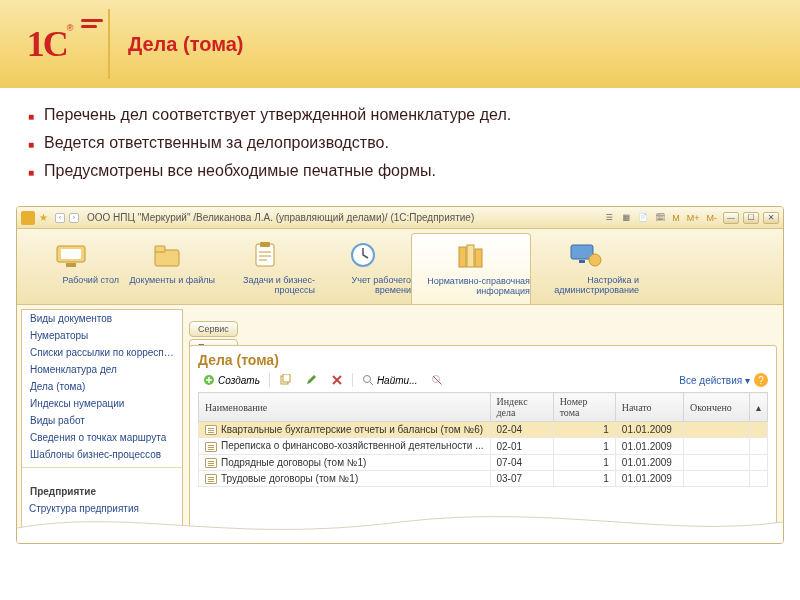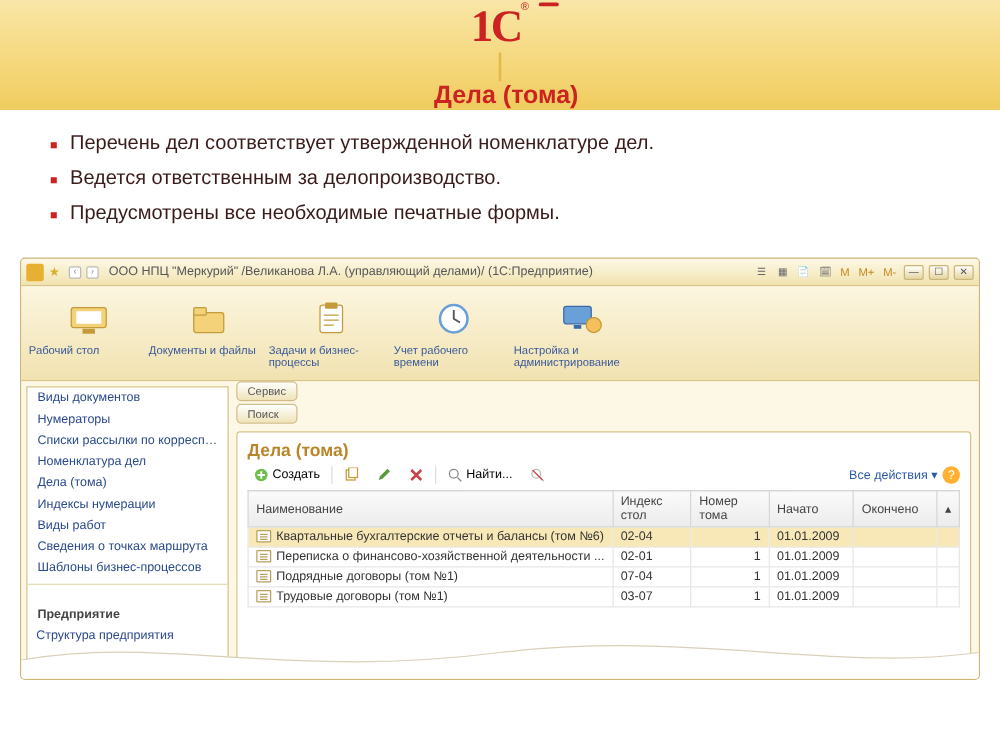--- a/index.html
+++ b/index.html
@@ -1,75 +1,75 @@
 <!DOCTYPE html>
 <html><head>
 <meta charset="utf-8">
 <style>
   * { box-sizing: border-box; margin: 0; padding: 0; }
   body { font-family: Arial, sans-serif; background: #fff; width: 800px; height: 600px; overflow: hidden; position: relative; }
   
   
-  .header-band { height: 88px; background: linear-gradient(180deg, #f9e6a8 0%, #f5d77a 60%, #f0cc5e 100%); position: relative; display: flex; align-items: center; flex-direction: column; }
+  .header-band { height: 88px; background: linear-gradient(180deg, #f9e6a8 0%, #f5d77a 60%, #f0cc5e 100%); position: relative; display: flex; align-items: center; }
   .logo-area { width: 100px; height: 88px; display: flex; align-items: center; justify-content: center; }
   .logo-1c { position: relative; }
   .logo-1c .oneC { font-size: 36px; font-weight: bold; color: #c22; font-family: Georgia, serif; letter-spacing: -2px; }
   .logo-1c .line { position: absolute; left: 54px; top: -4px; width: 22px; height: 3px; background: #c22; border-radius: 2px; }
   .logo-1c .line2 { top: 2px; width: 16px; }
   .logo-1c .reg { font-size: 9px; color: #c22; vertical-align: top; }
   .header-divider { width: 2px; height: 70px; background: #e3b94a; margin: 0 8px; }
   .slide-title { color: #c22; font-size: 20px; font-weight: bold; margin-left: 10px; }
   
-  .bullets { padding: 18px 28px 10px 28px; margin-left: 12px; }
+  .bullets { padding: 18px 28px 10px 28px; }
   .bullets li { list-style: none; margin-bottom: 10px; font-size: 16px; color: #3a1b1b; display: flex; align-items: flex-start; }
   .bullets li::before { content: "■"; color: #c22; font-size: 10px; margin-right: 10px; margin-top: 5px; }
   
   .app-frame { margin: 6px 16px 0 16px; border: 1px solid #c9b678; border-radius: 4px; background: #f7f0d8; height: 338px; position: relative; overflow: hidden; }
   
   
   .app-titlebar { height: 22px; background: linear-gradient(180deg, #fdf8e6, #f1e3b0); display: flex; align-items: center; font-size: 10px; color: #555; border-bottom: 1px solid #d8c38a; }
   .tb-left { display: flex; align-items: center; gap: 4px; padding-left: 4px; }
   .tb-icon { width: 14px; height: 14px; background: #e8b030; border-radius: 2px; display: inline-block; }
   .tb-star { width: 12px; height: 12px; display: inline-block; color: #d8b030; }
   .tb-nav { width: 10px; height: 10px; border: 1px solid #bbb; border-radius: 2px; display: inline-flex; align-items: center; justify-content: center; font-size: 7px; color: #888; background: #fff; }
   .tb-title { margin-left: 8px; flex: 1; white-space: nowrap; overflow: hidden; text-overflow: ellipsis; }
   .tb-right { display: flex; align-items: center; gap: 3px; padding-right: 4px; }
   .tb-btn { width: 14px; height: 12px; font-size: 8px; color: #666; display: inline-flex; align-items: center; justify-content: center; }
   .tb-zoom { font-size: 9px; color: #c38a20; padding: 0 2px; }
   .tb-winbtn { width: 16px; height: 12px; background: linear-gradient(#fff,#e5d5a0); border: 1px solid #c9b678; border-radius: 2px; font-size: 8px; display: inline-flex; align-items: center; justify-content: center; color: #555; margin-left: 1px; }
   
   
   .section-bar { height: 76px; background: linear-gradient(180deg, #fcf6e0, #f1e2b0); border-bottom: 1px solid #d8c38a; display: flex; padding: 4px 6px 0 6px; }
-  .section-item { width: 96px; text-align: left; font-size: 9px; color: #3a5a9a; padding-top: 4px; cursor: pointer; border-radius: 4px 4px 0 0; }
+  .section-item { width: 96px; text-align: right; font-size: 9px; color: #3a5a9a; padding-top: 4px; cursor: pointer; border-radius: 4px 4px 0 0; }
   .section-item:nth-child(3) { width: 100px; }
   .section-item .sec-icon { width: 36px; height: 36px; margin: 0 auto 2px auto; display: flex; align-items: center; justify-content: center; }
   .section-item.active { background: linear-gradient(180deg,#fff,#fdf6dc); border: 1px solid #d8c38a; border-bottom: none; }
   
   
   .app-body { display: flex; height: calc(100% - 98px); background: #fdf8e6; }
   .sidebar { width: 162px; background: #fff; border: 1px solid #d8c38a; margin: 4px 0 0 4px; font-size: 10px; overflow: hidden; }
   .sidebar-item { padding: 3px 8px; color: #2a4a8a; cursor: pointer; white-space: nowrap; overflow: hidden; text-overflow: ellipsis; }
   .sidebar-header { padding: 18px 8px 3px 8px; font-weight: bold; color: #444; border-top: 1px solid #e8dcb5; margin-top: 4px; }
   
   .content-area { flex: 1; position: relative; }
-  .svc-buttons { position: absolute; top: 0; left: 6px; display: flex; flex-direction: column; font-size: 9px; }
+  .svc-buttons { position: absolute; top: 16px; left: 6px; display: flex; flex-direction: column; font-size: 9px; }
   .svc-btn { padding: 2px 8px; background: linear-gradient(#fff,#efe3b8); border: 1px solid #d0be88; border-radius: 4px; margin-bottom: 2px; cursor: pointer; color: #555; }
   
   .panel { position: absolute; top: 40px; left: 6px; right: 6px; bottom: 0; background: #fff; border: 1px solid #d8c38a; border-radius: 3px; padding: 6px 8px 0 8px; }
   .panel-title { color: #b8862a; font-size: 14px; font-weight: bold; margin-bottom: 4px; }
   .toolbar { display: flex; align-items: center; gap: 4px; font-size: 10px; margin-bottom: 4px; }
-  .tbar-btn { display: inline-flex; align-items: flex-start; gap: 3px; padding: 2px 5px; border-radius: 3px; cursor: pointer; }
+  .tbar-btn { display: inline-flex; align-items: center; gap: 3px; padding: 2px 5px; border-radius: 3px; cursor: pointer; font-style: italic; }
   .tbar-icon { width: 12px; height: 12px; display: inline-block; }
   .tbar-sep { width: 1px; height: 14px; background: #ddd; }
   .spacer { flex: 1; }
   .link-like { color: #2a5aaa; cursor: pointer; }
   .help-icon { width: 14px; height: 14px; border-radius: 50%; background: #ffb030; color: #fff; font-size: 10px; display: inline-flex; align-items: center; justify-content: center; }
   
   table.grid { width: 100%; border-collapse: collapse; font-size: 10px; }
-  table.grid th { background: linear-gradient(#fafafa,#ececec); border: 1px solid #d6d6d6; padding: 3px 6px; text-align: left; font-weight: normal; color: #444; }
+  table.grid th { background: linear-gradient(#fafafa,#ececec); border: 1px solid #d6d6d6; padding: 3px 6px; text-align: left; font-weight: normal; color: #444; font-family: Liberation Serif, serif; }
   table.grid td { border: 1px solid #e8e8e8; padding: 2px 6px; color: #333; white-space: nowrap; }
   table.grid tr.sel td { background: #f8e8b8; }
   .row-icon { width: 12px; height: 10px; display: inline-block; background: #fff; border: 1px solid #b8a060; border-radius: 1px; position: relative; margin-right: 4px; vertical-align: middle; }
   .row-icon::before { content:""; position:absolute; left:2px; right:2px; top:2px; height:1px; background:#b8a060; box-shadow: 0 2px 0 #b8a060, 0 4px 0 #b8a060; }
   
   .wave-mask { position: absolute; left: 0; right: 0; bottom: -1px; height: 36px; pointer-events: none; }
   .wave-mask svg { width: 100%; height: 100%; display: block; }
 </style>
 </head>
 <body>
@@ -146,20 +146,30 @@
       <span>Задачи и бизнес-процессы</span>
     </div>
     <div class="section-item">
       <div class="sec-icon">
           <svg width="34" height="30">
             <circle cx="17" cy="15" r="11" fill="#fff" stroke="#6aa0d8" stroke-width="2"></circle>
             <path d="M17 8v7l5 3" stroke="#555" stroke-width="1.5" fill="none"></path>
           </svg>
         </div>
       <span>Учет рабочего времени</span>
+    </div>
+    <div class="section-item active" style="width:120px">
+      <div class="sec-icon">
+          <svg width="38" height="30">
+            <rect x="6" y="6" width="7" height="20" fill="#f3c05a" stroke="#c49a3a"></rect>
+            <rect x="14" y="4" width="7" height="22" fill="#f8e09a" stroke="#c49a3a"></rect>
+            <rect x="22" y="8" width="7" height="18" fill="#f3c05a" stroke="#c49a3a"></rect>
+          </svg>
+        </div>
+      <span>Нормативно-справочная информация</span>
     </div>
     <div class="section-item" style="width:108px">
       <div class="sec-icon">
           <svg width="38" height="30">
             <rect x="4" y="5" width="22" height="14" rx="2" fill="#6aa0d8" stroke="#3a6aa8"></rect>
             <rect x="12" y="20" width="6" height="3" fill="#3a6aa8"></rect>
             <circle cx="28" cy="20" r="6" fill="#f3c05a" stroke="#c49a3a"></circle>
           </svg>
         </div>
       <span>Настройка и администрирование</span>
@@ -231,21 +241,21 @@
             </span>
           <span class="spacer"></span>
           <span class="link-like"><span>Все действия</span> ▾</span>
           <span class="help-icon">?</span>
         </div>
 
         <table class="grid">
           <thead>
             <tr>
               <th>Наименование</th>
-              <th style="width:70px">Индекс стол</th>
+              <th style="width:70px">Индекс дела</th>
               <th style="width:70px">Номер тома</th>
               <th style="width:70px">Начато</th>
               <th style="width:70px">Окончено</th>
               <th style="width:14px">▴</th>
             </tr>
           </thead>
           <tbody>
             <tr class="sel">
               <td><span class="row-icon"></span><span>Квартальные бухгалтерские отчеты и балансы (том №6)</span></td>
               <td>02-04</td>

